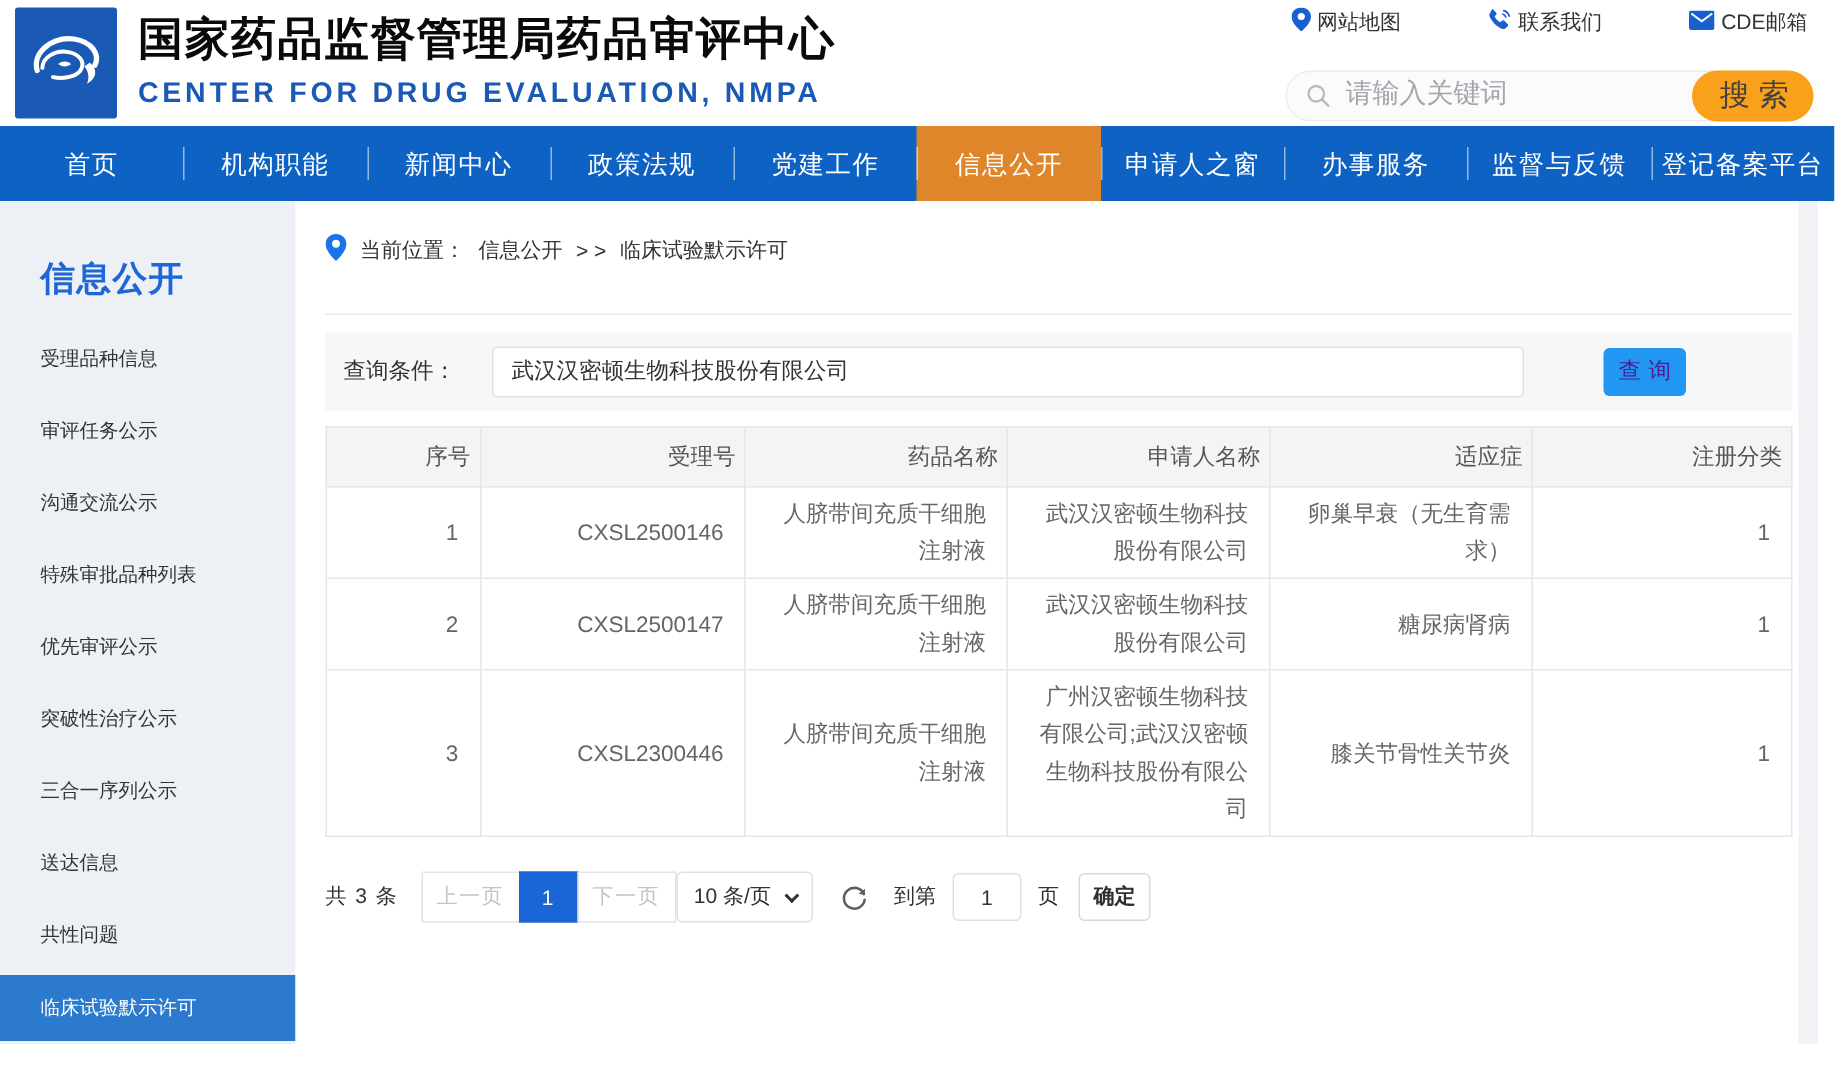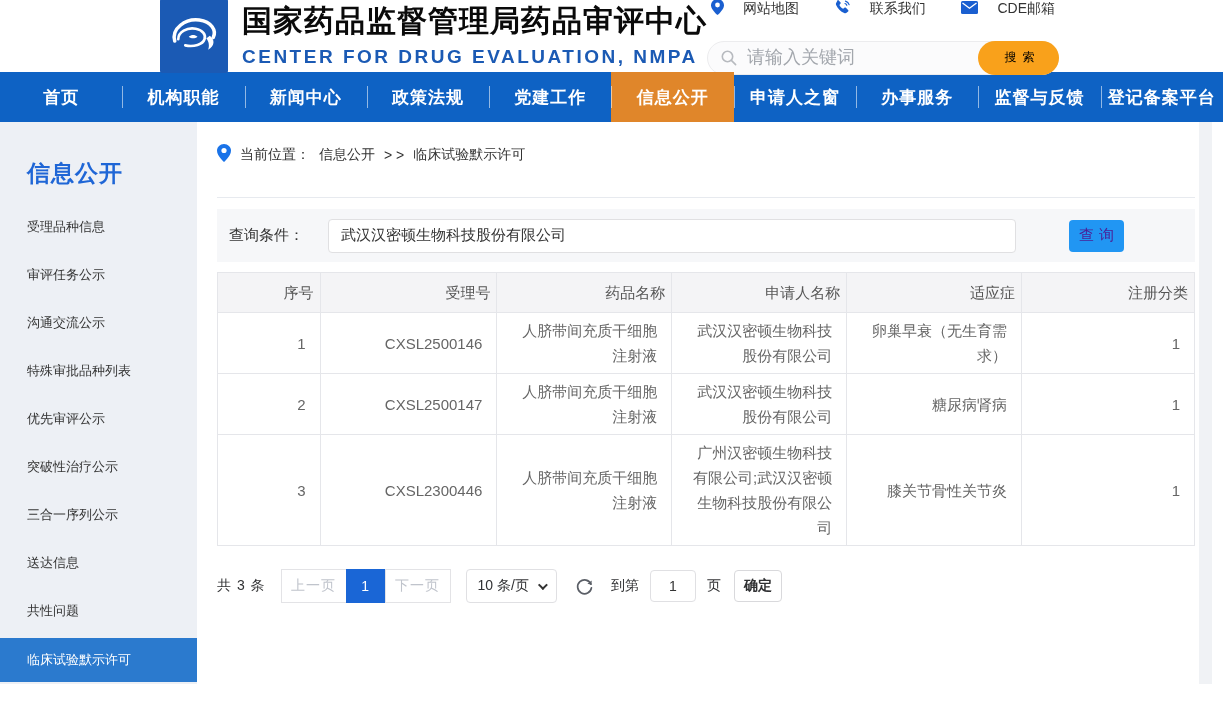--- a/index.html
+++ b/index.html
@@ -1,36 +1,36 @@
 <!DOCTYPE html>
 <html><head>
 <meta charset="utf-8">
 <style>
   * { margin:0; padding:0; box-sizing:border-box; }
   html,body { width:1223px; height:710px; }
   body { font-family:"Liberation Sans","DejaVu Sans",sans-serif; background:#fff; overflow:hidden; }
 
   
-  .site-header { height:72px; display:flex; justify-content:center; align-items:center; padding:0 14px 0 10px; background:#fff; }
+  .site-header { height:84px; display:flex; justify-content:space-between; align-items:center; padding:0 14px 0 10px; background:#fff; }
   .brand { display:flex; align-items:center; gap:14px; }
   .logo { width:68px; height:74px; background:#1b5ab4; border-radius:2px; display:flex; align-items:center; justify-content:center; flex:0 0 auto; }
   .brand-title { font-size:30px; font-weight:bold; color:#0a0a0a; letter-spacing:1px; line-height:1.15; }
   .brand-subtitle { font-size:19px; font-weight:bold; color:#1b5ab4; letter-spacing:2.5px; margin-top:7px; }
   .header-right { width:352px; height:78px; display:flex; flex-direction:column; justify-content:space-between; padding:2px 0 0 0; }
   .quick-links { display:flex; justify-content:space-between; align-items:center; font-size:14px; color:#333; padding:0 4px; }
-  .quick-link { display:flex; align-items:center; gap:19px; cursor:pointer; text-decoration:none; color:#333; }
+  .quick-link { display:flex; align-items:center; gap:4px; cursor:pointer; text-decoration:none; color:#333; }
   .site-search { height:34px; display:flex; align-items:center; background:#fbfbfc; border:1px solid #ececee; border-radius:17px; position:relative; }
   .site-search input { flex:1; height:30px; border:none; outline:none; background:transparent; font-size:18px; color:#a21caf; padding-left:10px; font-family:Liberation Mono, monospace; }
   .site-search input::placeholder { color:#a3a7ad; }
   .search-glyph { margin-left:13px; display:flex; }
-  .search-submit { width:92px; height:34px; margin:-1px -1px 0 0; border:none; border-radius:17px; background:#f9a11b; color:#000000; font-size:12px; letter-spacing:6px; padding-left:8px; cursor:pointer; font-family:inherit; }
+  .search-submit { width:92px; height:34px; margin:-1px -1px 0 0; border:none; border-radius:17px; background:#f9a11b; color:#404040; font-size:20px; letter-spacing:6px; padding-left:8px; cursor:pointer; font-family:inherit; }
 
   
   .main-nav { height:50px; background:#0e62c4; display:flex; }
-  .nav-item { flex:1; display:flex; align-items:center; justify-content:center; color:#fff; font-size:17px; font-weight:bold; position:relative; cursor:pointer; text-decoration:none; letter-spacing:1px; }
+  .nav-item { flex:1; display:flex; align-items:center; justify-content:center; color:#fff; font-size:17px; font-weight:normal; position:relative; cursor:pointer; text-decoration:none; letter-spacing:1px; }
   .nav-item + .nav-item::before { content:""; position:absolute; left:0; top:14px; bottom:14px; width:1px; background:rgba(255,255,255,.55); }
   .nav-item.active { background:#e0862a; }
 
   
   .layout { display:flex; height:562px; position:relative; }
   .scroll-track { position:absolute; left:1199px; top:0; width:13px; height:100%; background:#f0f2f5; }
 
   .sidebar { width:197px; background:#edf0f5; padding-top:30px; flex:0 0 auto; }
   .sidebar-title { font-size:23px; font-weight:bold; color:#1f66d6; padding:6px 0 14px 27px; letter-spacing:1px; }
   .side-list { list-style:none; }
@@ -52,21 +52,21 @@
   .data-table th { background:#f4f4f6; color:#555; font-weight:normal; height:40px; padding:0 6px; }
   .data-table td { color:#666; }
   .data-table tr.r2 td { height:59px; }
   .data-table tr.r3 td { height:79px; }
 
   .pagination { display:flex; align-items:center; margin-top:23px; font-size:14px; color:#303133; }
   .pg-total { margin-right:15px; letter-spacing:1px; }
   .pg-btn { min-width:66px; height:34px; border:1px solid #e3e3e6; background:#fff; color:#c0c4cc; font-size:14px; display:flex; align-items:center; justify-content:center; cursor:default; margin-left:-1px; letter-spacing:1px; font-family:inherit; }
   .pg-btn:first-of-type { margin-left:0; }
   .pg-btn.current { min-width:40px; background:#1a66d6; border-color:#1a66d6; color:#fff; cursor:pointer; }
-  .pg-select { margin-left:15px; height:34px; border:1px solid #e0e0e3; border-radius:4px; display:flex; align-items:center; gap:9px; padding:0 11px; cursor:pointer; background:#fff; }
+  .pg-select { height:34px; border:1px solid #e0e0e3; border-radius:4px; display:flex; align-items:center; gap:9px; padding:0 11px; cursor:pointer; background:#fff; }
   .chevron-down { width:7px; height:7px; border-right:2px solid #333; border-bottom:2px solid #333; transform:rotate(45deg) translateY(-2px); }
   .refresh-icon { margin-left:18px; display:flex; cursor:pointer; }
   .goto-label { margin-left:17px; }
   .goto-input { width:46px; height:32px; margin:0 11px; border:1px solid #e0e0e3; border-radius:4px; text-align:center; font-size:14px; color:#333; outline:none; font-family:inherit; }
   .goto-confirm { margin-left:13px; min-width:48px; height:32px; border:1px solid #d9d9dc; border-radius:4px; background:#fff; font-size:14px; font-weight:bold; color:#303133; cursor:pointer; font-family:inherit; }
 </style>
 </head>
 <body>
 
 <header class="site-header">

